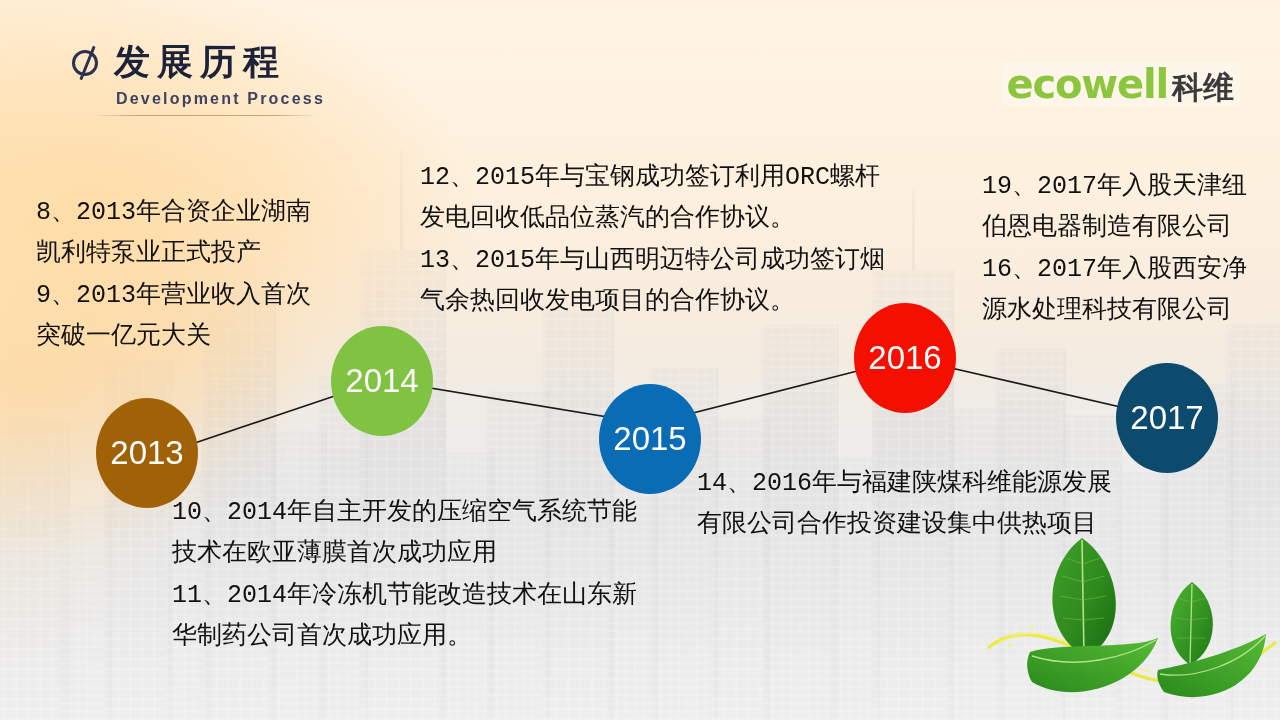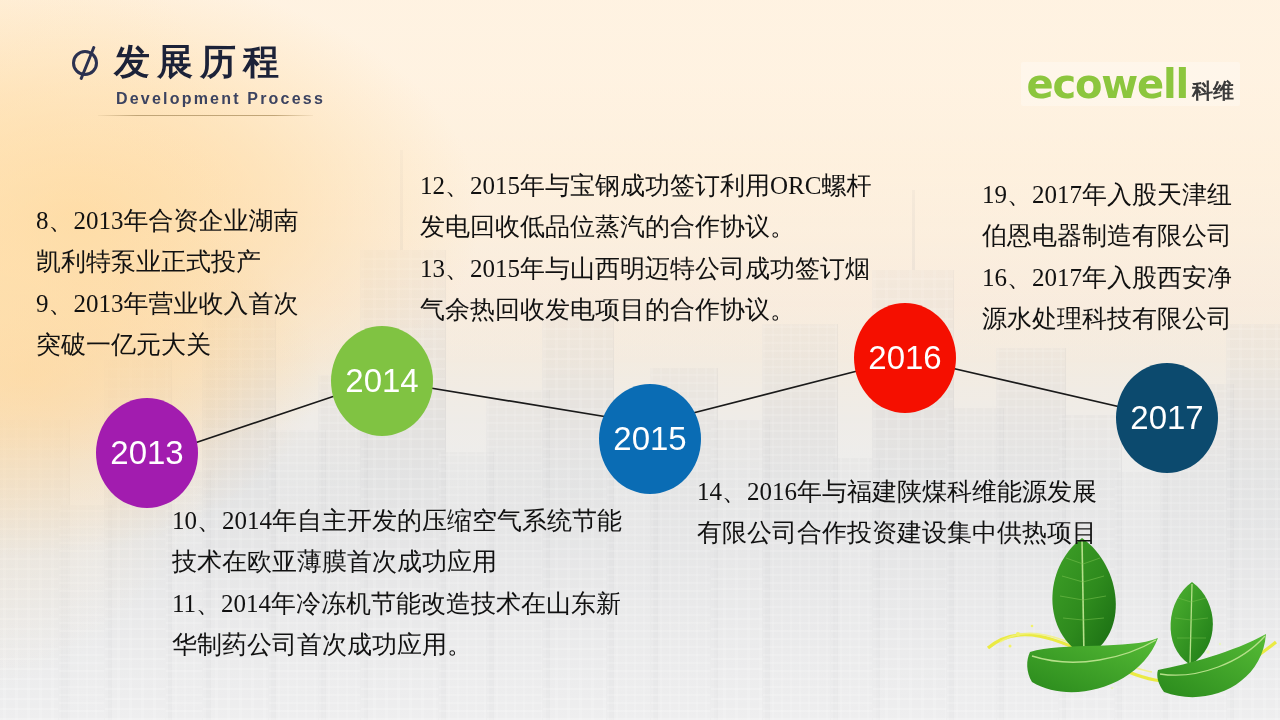--- a/index.html
+++ b/index.html
@@ -144,21 +144,21 @@
   .logo-eco {
     font-family: "DejaVu Sans", sans-serif;
     font-size: 40px;
     font-weight: bold;
     color: #8cc63e;
     letter-spacing: -1.2px;
     line-height: 1;
   }
   .logo-cn {
     font-family: "Liberation Sans", "DejaVu Sans", sans-serif;
-    font-size: 21px;
+    font-size: 31px;
     font-weight: bold;
     color: #3a3a3a;
     letter-spacing: 0px;
     line-height: 1;
     text-align: center;
   }
 
   
   .connectors { position: absolute; inset: 0; pointer-events: none; }
 
@@ -172,25 +172,24 @@
     color: #ffffff;
     font-family: "Liberation Sans", "DejaVu Sans", sans-serif;
     font-size: 33px;
     letter-spacing: 0px;
   }
 
   
   .txt {
     position: absolute;
     color: #111111;
-    font-family: Liberation Serif, serif;
+    font-family: Liberation Mono, monospace;
     font-size: 25px;
     line-height: 1.65;
     white-space: pre-line;
-    margin-top: 8px;
   }
 
   
   .leaves { position: absolute; right: 0; bottom: 0; width: 300px; height: 190px; }
 </style>
 </head>
 <body>
 
 <div id="slide">
 
@@ -301,21 +300,21 @@
 
   <div class="logo">
     <span class="logo-eco">ecowell</span>
     <span class="logo-cn">科维</span>
   </div>
 
   <svg class="connectors" viewBox="0 0 1280 720">
     <polyline points="168,452 382,380 650,424 908,358 1168,418" fill="none" stroke="#1a1a1a" stroke-width="1.7"></polyline>
   </svg>
 
-  <div class="node" style="left:96px; top:398px; width:102px; height:110px; background:#a21caf;">
+  <div class="node" style="left:96px; top:398px; width:102px; height:110px; background:#a16207;">
     <span>2013</span>
   </div>
 
   <div class="node" style="left:331px; top:326px; width:102px; height:110px; background:#80c342;">
     <span>2014</span>
   </div>
 
   <div class="node" style="left:599px; top:384px; width:102px; height:110px; background:#0a6cb4;">
     <span>2015</span>
   </div>

